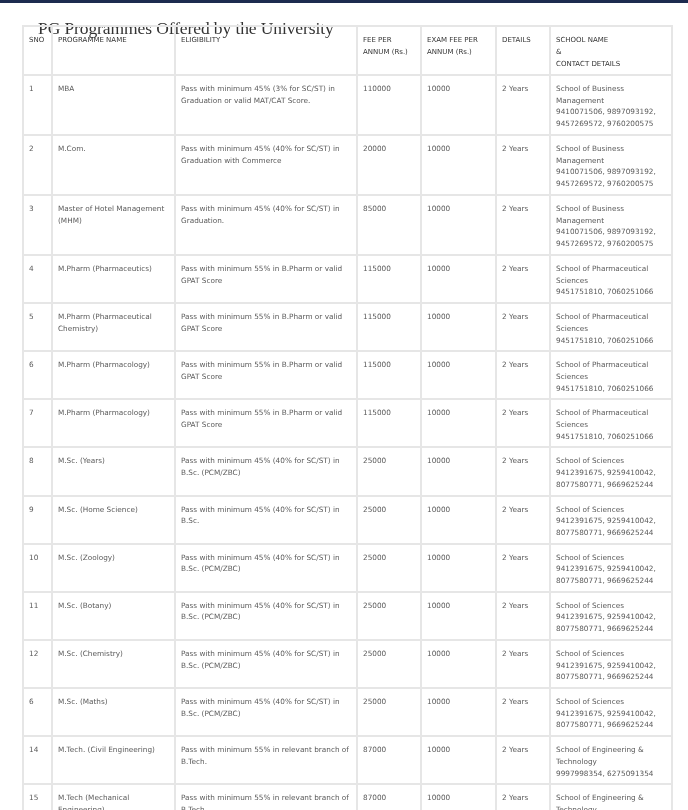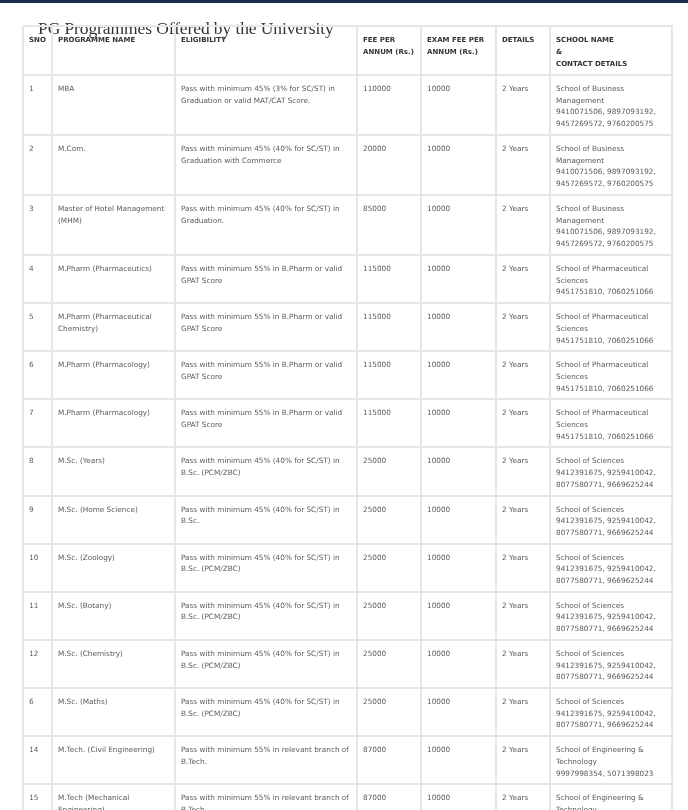--- a/index.html
+++ b/index.html
@@ -12,21 +12,21 @@
   }
   table.prog {
     position: absolute; left: 22px; top: 25px;
     border-collapse: collapse; table-layout: fixed; width: 649px;
     font-family: "DejaVu Sans", sans-serif; color: #555555;
   }
   table.prog th, table.prog td {
     border: 2px solid #e6e6e6; vertical-align: top; text-align: left;
     padding: 7px 5px 4px 5px; font-size: 7.3px; line-height: 11.7px;
   }
-  table.prog th { font-weight: bold; color: #333333; font-size: 7px; line-height: 12px; height: 33px; }
+  table.prog th { font-weight: normal; color: #333333; font-size: 7px; line-height: 12px; height: 33px; }
   table.prog td { color: #5a5a5a; }
   col.c-sno { width: 29px; }
   col.c-name { width: 123px; }
   col.c-elig { width: 182px; }
   col.c-fee { width: 64px; }
   col.c-exam { width: 75px; }
   col.c-dur { width: 54px; }
   col.c-school { width: 122px; }
   tr.h3 td { height: 47px; }
   tr.h2 td { height: 35px; }
@@ -235,21 +235,21 @@
 
   <tr class="h2">
     <td>14</td>
     <td>M.Tech. (Civil Engineering)</td>
     <td>Pass with minimum 55% in relevant branch of B.Tech.</td>
     <td>87000</td>
     <td>10000</td>
     <td>2 Years</td>
     <td>
       <span class="school-name">School of Engineering &amp; Technology</span>
-      <span class="school-contact">9997998354, 5071398023</span>
+      <span class="school-contact">9997998354, 6275091354</span>
     </td>
   </tr>
 
   <tr class="h2">
     <td>15</td>
     <td>M.Tech (Mechanical Engineering)</td>
     <td>Pass with minimum 55% in relevant branch of B.Tech.</td>
     <td>87000</td>
     <td>10000</td>
     <td>2 Years</td>

